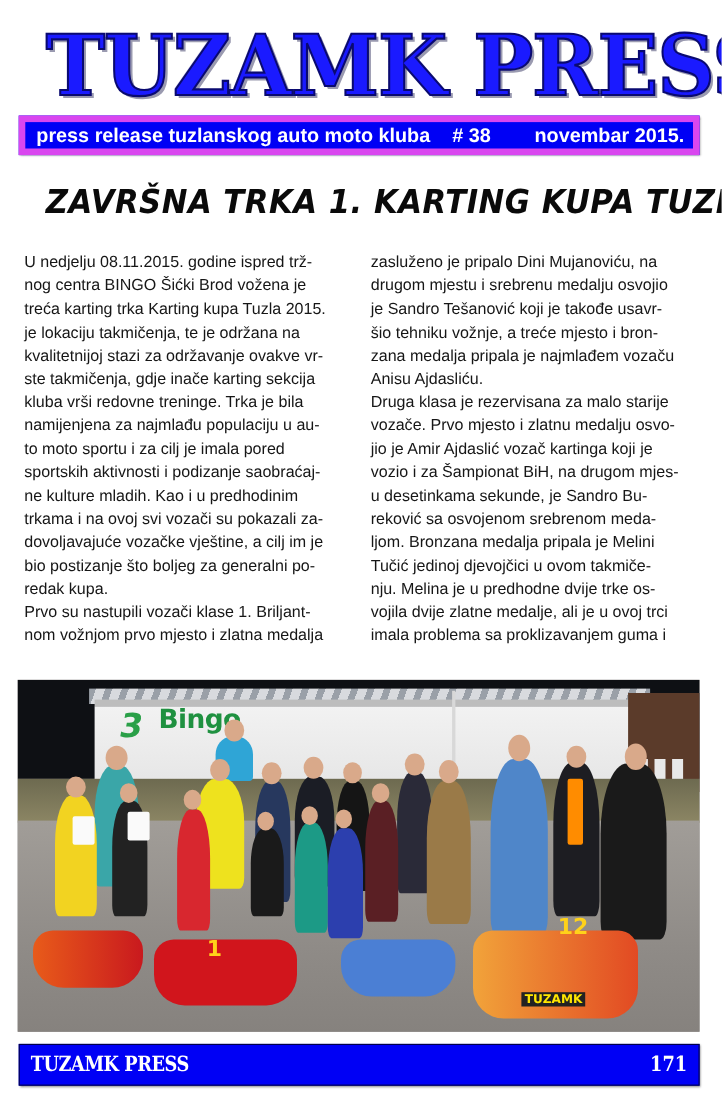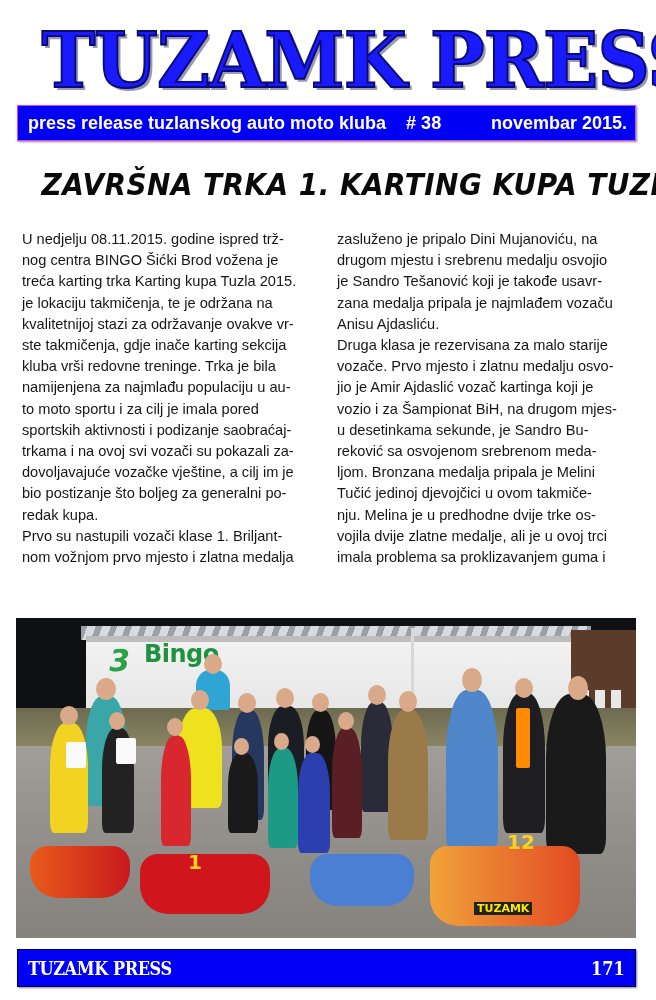--- a/index.html
+++ b/index.html
@@ -13,21 +13,21 @@
     font-size: 78px; line-height: 86px; letter-spacing: -1px;
     color: #1a1aff;
     -webkit-text-stroke: 2px #0a0a70;
     text-shadow: 3px 3px 0 #9a9ab0, -1px -1px 0 #dcdcf0;
     transform: scaleX(0.93) scaleY(0.98);
     transform-origin: center;
     white-space: nowrap;
   }
   .header-bar {
     position: absolute; left: 17px; top: 105px; width: 619px; height: 36px;
-    background: #0000f5; border: 1px solid #d946ef;
+    background: #0000f5; border: 6px solid #d946ef;
     box-shadow: 1px 1px 2px #888;
     color: #fff; font-family: "Liberation Sans", sans-serif; font-weight: bold;
     font-size: 18px; display: flex; align-items: center;
     padding: 0 8px 0 10px; white-space: nowrap;
   }
   .header-bar .tagline { flex: 0 0 auto; }
   .header-bar .issue { margin-left: 20px; }
   .header-bar .date { margin-left: auto; }
 
   .article-title {
@@ -105,32 +105,34 @@
   <span class="line">U nedjelju 08.11.2015. godine ispred trž-</span>
   <span class="line">nog centra BINGO Šićki Brod vožena je</span>
   <span class="line">treća karting trka Karting kupa Tuzla 2015.</span>
   <span class="line">je lokaciju takmičenja, te je održana na</span>
   <span class="line">kvalitetnijoj stazi za održavanje ovakve vr-</span>
   <span class="line">ste takmičenja, gdje inače karting sekcija</span>
   <span class="line">kluba vrši redovne treninge. Trka je bila</span>
   <span class="line">namijenjena za najmlađu populaciju u au-</span>
   <span class="line">to moto sportu i za cilj je imala pored</span>
   <span class="line">sportskih aktivnosti i podizanje saobraćaj-</span>
+  <span class="line">ne kulture mladih. Kao i u predhodinim</span>
   <span class="line">trkama i na ovoj svi vozači su pokazali za-</span>
   <span class="line">dovoljavajuće vozačke vještine, a cilj im je</span>
   <span class="line">bio  postizanje što boljeg za generalni po-</span>
   <span class="line">redak kupa.</span>
   <span class="line">Prvo su nastupili vozači klase 1.  Briljant-</span>
   <span class="line">nom vožnjom prvo mjesto i zlatna medalja</span>
 </div>
 
 <div class="col right">
   <span class="line">zasluženo je pripalo  Dini Mujanoviću, na</span>
   <span class="line">drugom mjestu i srebrenu medalju osvojio</span>
   <span class="line">je Sandro Tešanović koji je takođe usavr-</span>
+  <span class="line">šio tehniku vožnje, a treće mjesto i bron-</span>
   <span class="line">zana medalja pripala je najmlađem vozaču</span>
   <span class="line">Anisu Ajdasliću.</span>
   <span class="line">Druga klasa je rezervisana za malo starije</span>
   <span class="line">vozače. Prvo mjesto i zlatnu medalju osvo-</span>
   <span class="line">jio je Amir Ajdaslić vozač kartinga koji je</span>
   <span class="line">vozio i za Šampionat BiH, na drugom mjes-</span>
   <span class="line">u desetinkama sekunde, je Sandro Bu-</span>
   <span class="line">reković sa osvojenom srebrenom meda-</span>
   <span class="line">ljom. Bronzana medalja pripala je Melini</span>
   <span class="line">Tučić jedinoj djevojčici u ovom takmiče-</span>

